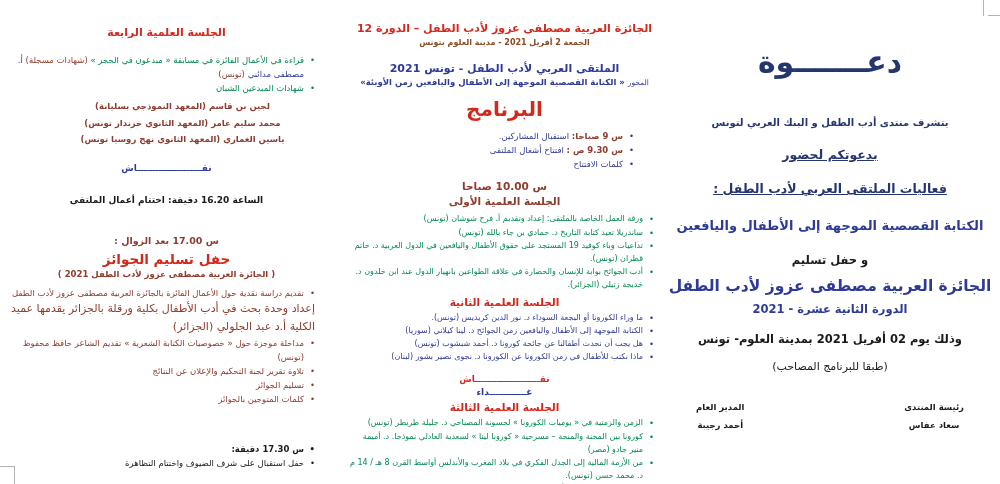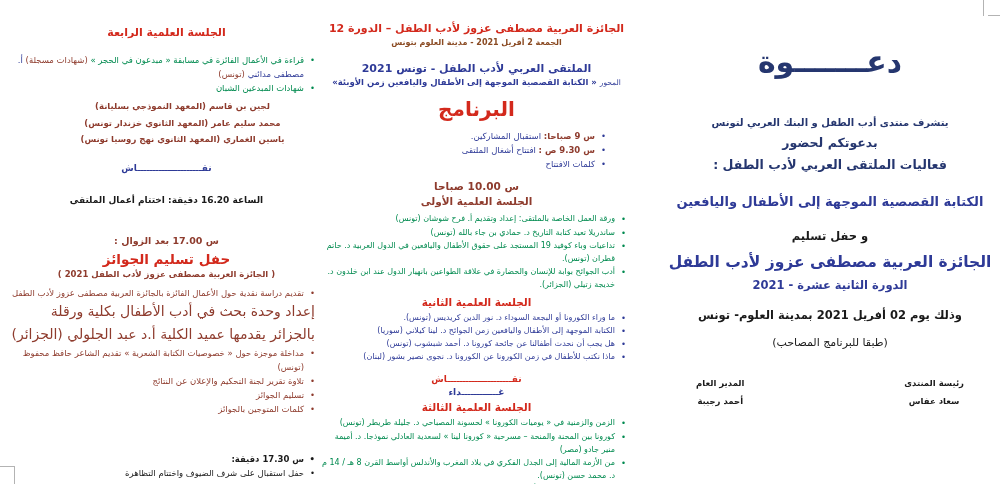--- a/index.html
+++ b/index.html
@@ -1,36 +1,36 @@
 <!DOCTYPE html>
 <html lang="ar" dir="rtl" style="--red: #d3291c; --maroon: #8e3b2d; --brown: #8a4a22; --green: #008a4f; --blue: #2e3a97; --navy: #25366f; --black: #1a1a1a; --mark: #b3b3b3;"><head>
 <meta charset="utf-8">
 <style>
   html,body{margin:0;padding:0;background:#e8e8e8;}
   .page{position:relative;width:1000px;height:484px;background:#ffffff;overflow:hidden;
         font-family:"DejaVu Sans",sans-serif;direction:rtl;}
   .col{position:absolute;top:0;height:100%;}
   .col-left{left:0;width:333px;}
-  .col-mid{left:313px;width:327px;}
+  .col-mid{left:341px;width:327px;}
   .col-right{left:660px;width:340px;}
 
   .center{text-align:center;}
   .b{font-weight:bold;}
   .red{color:var(--red);}
   .maroon{color:var(--maroon);}
   .brown{color:var(--brown);}
   .green{color:var(--green);}
   .blue{color:var(--blue);}
   .navy{color:var(--navy);}
   .black{color:var(--black);}
 
   .bullets{padding:0 18px 0 8px;}
   .bi{position:relative;padding-right:11px;text-align:right;font-size:8.5px;line-height:1.65;}
   .bi::before{content:"•";position:absolute;right:0;top:0;font-size:8.5px;}
-  .cont{padding-right:0;text-align:right;font-size:14px;line-height:1.65;}
+  .cont{padding-right:0;text-align:right;font-size:11px;line-height:1.65;}
 
   
   .m-title{margin-top:22px;font-size:11px;}
   .m-sub{margin-top:3px;font-size:8px;}
   .m-forum1{margin-top:15px;font-size:11px;}
   .m-forum2{margin-top:2px;font-size:8.5px;}
   .m-forum2 .lbl{font-size:7.5px;font-weight:normal;}
   .m-program{margin-top:10px;font-size:20px;}
   .m-sched{margin-top:8px;padding:0 34px 0 8px;}
   .m-sched .bi{font-size:8.5px;}
@@ -49,21 +49,21 @@
   .l-close{margin-top:22px;font-size:9px;}
   .l-time17{margin-top:30px;font-size:9.5px;}
   .l-awtitle{margin-top:5px;font-size:13.5px;}
   .l-awsub{margin-top:2px;font-size:8.5px;}
   .l-awbullets{margin-top:7px;}
   .l-final{margin-top:36px;}
 
   
   .r-title{margin-top:44px;font-size:30px;letter-spacing:1px;}
   .r-line1{margin-top:38px;font-size:10px;}
-  .r-line{margin-top:7px;font-size:12.5px;}
+  .r-line{margin-top:19px;font-size:12.5px;text-decoration:underline;}
   .r-subject1{margin-top:22px;font-size:13px;}
   .r-subject2{margin-top:5px;font-size:13px;}
   .r-and{margin-top:20px;font-size:11.5px;}
   .r-prize{margin-top:10px;font-size:15.5px;}
   .r-edition{margin-top:7px;font-size:11.5px;}
   .r-date{margin-top:16px;font-size:11.5px;}
   .r-note{margin-top:14px;font-size:11px;}
   .r-sigs{margin-top:26px;display:flex;justify-content:space-between;padding:0 36px;}
   .r-sig{text-align:center;font-size:8.5px;line-height:2.1;}
 

